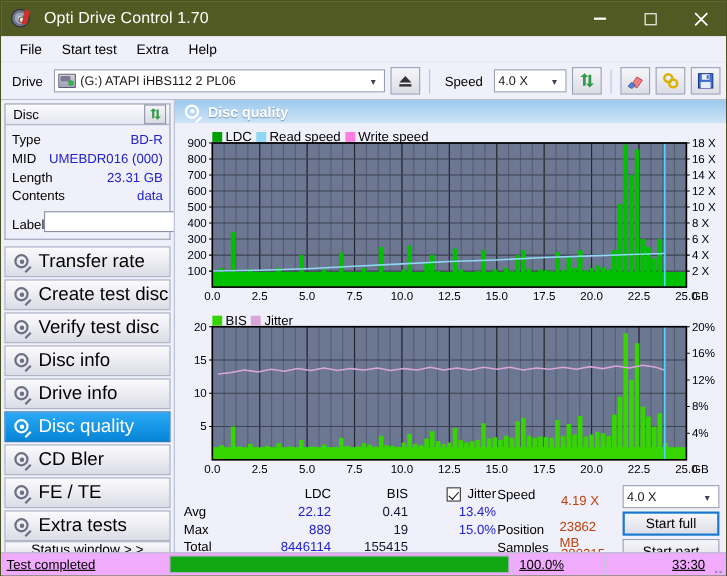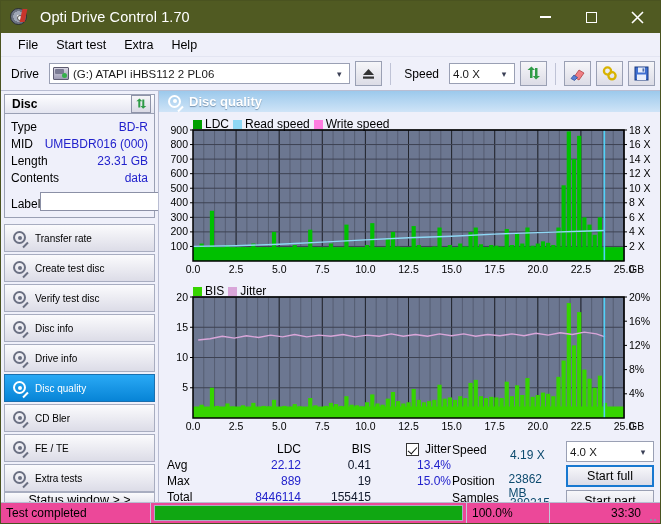--- a/index.html
+++ b/index.html
@@ -72,21 +72,21 @@
   }
   .sep{ width:1px;height:22px;background:#bfc3d6;margin:0 3px; }
   #speed-combo{ width:66px; }
   
   .body { flex:1 1 auto; display:flex; min-height:0; }
   .sidebar { width:157px; flex:0 0 157px; display:flex; flex-direction:column;
              background:#eff0fa; padding:3px 3px 0 3px; }
   
   .grp-head {
     height:22px; background:linear-gradient(#fdfdff,#e4e5f0); border:1px solid #9aa0b4;
-    display:flex; align-items:center; padding:0 3px 0 7px; font-weight:bold; font-size:12px;
+    display:flex; align-items:center; padding:0 3px 0 7px; font-weight:normal; font-size:12px;
   }
   .grp-head .gbtn{ margin-left:auto; width:20px;height:18px;
      background:linear-gradient(#f5f5f8,#d9d9e4); border:1px solid #8e93a8;
      display:flex;align-items:center;justify-content:center; }
   .grp-body {
     border:1px solid #9aa0b4; border-top:none; background:#eff0fa;
     padding:4px 6px 6px 6px;
   }
   .drow { display:flex; align-items:center; height:17px; font-size:12px; }
   .drow .k { color:#000; }
@@ -97,21 +97,21 @@
   .lbl-btn{ width:22px;height:21px;background:linear-gradient(#f5f5f8,#d9d9e4);
             border:1px solid #8e93a8; display:flex;align-items:center;justify-content:center; }
   .cdglyph{ width:14px;height:14px;border-radius:50%;
     background:radial-gradient(circle at 50% 50%, #ffffff 0 16%, #e8e06a 17% 46%, #c9bf3e 47% 80%, #8d8629 81% 100%);
     border:1px solid #6e6a22; }
   
   .nav { margin-top:6px; display:flex; flex-direction:column; gap:2px; }
   .nav-item {
     height:28px; display:flex; align-items:center; gap:7px; padding-left:7px;
     background:linear-gradient(#fbfbfd,#dcdce7); border:1px solid #a8adc0;
-    font-size:10px; color:#000;
+    font-size:17px; color:#000;
   }
   .nav-item.active {
     background:linear-gradient(#2aa9f5,#0784d6); border:1px solid #1b6fae; color:#fff;
   }
   .nav-ico{ width:16px;height:16px; position:relative; flex:0 0 auto; }
   .nav-ico .ring{
     position:absolute; left:1px; top:1px; width:13px;height:13px;border-radius:50%;
     border:2px solid #6a6f82;
   }
   .nav-item.active .nav-ico .ring{ border-color:#ffffff; }
@@ -151,32 +151,32 @@
   .st-row .c3{ width:80px; text-align:right; color:#2222cc; }
   .st-head .c1,.st-head .c2{ color:#000; font-weight:normal; }
   .st-head .c3{ color:#000; display:flex; align-items:center; justify-content:flex-end; gap:6px; }
   .chk{ width:13px;height:13px;border:1px solid #333;background:#fff;position:relative;display:inline-block; }
   .chk:after{ content:""; position:absolute; left:3px; top:1px; width:4px;height:8px;
               border:solid #111; border-width:0 1.6px 1.6px 0; transform:rotate(42deg); }
   .stats-right{ flex:1 1 auto; display:flex; }
   .sr-labels{ width:110px; }
   .sr-row{ display:flex; height:17px; align-items:center; }
   .sr-row .k{ width:58px; }
-  .sr-row .v{ color:#0c4a6e;margin-top:10px; }
+  .sr-row .v{ color:#c2410c;margin-top:10px; }
   .sr-buttons{ flex:1 1 auto; display:flex; flex-direction:column; gap:3px; padding-left:4px; }
   .sel-speed{ height:21px; }
   .btn {
     height:22px; background:linear-gradient(#f7f7fa,#dcdce7); border:1px solid #9aa0b4;
     display:flex; align-items:center; justify-content:center; font-size:12.5px;
   }
   .btn.focus{ border:2px solid #1878d0; }
   
   .statusbar {
     height:21px; flex:0 0 auto; display:flex; align-items:stretch;
-    background:#ec4899; border-top:1px solid #b9bdd2; font-size:12px;
+    background:#f0abfc; border-top:1px solid #b9bdd2; font-size:12px;text-decoration:underline;
   }
   .sb-cell{ display:flex; align-items:center; padding:0 5px; border-right:1px solid #c3c7d8; }
   .sb-msg{ width:150px; }
   .sb-prog{ flex:1 1 auto; padding:2px 3px; }
   .pbar{ width:100%; height:100%; background:#ffffff; border:1px solid #a9aec2; }
   .pbar .fill{ height:100%; background:#10a712; }
   .sb-pct{ width:83px; }
   .sb-time{ width:96px; justify-content:flex-end; border-right:none; }
   .grip{ width:14px; display:flex; align-items:flex-end; justify-content:center; padding-bottom:2px; }
   .grip span{ width:2px;height:2px;background:#8d92a6;display:block;margin:0 1px; }

